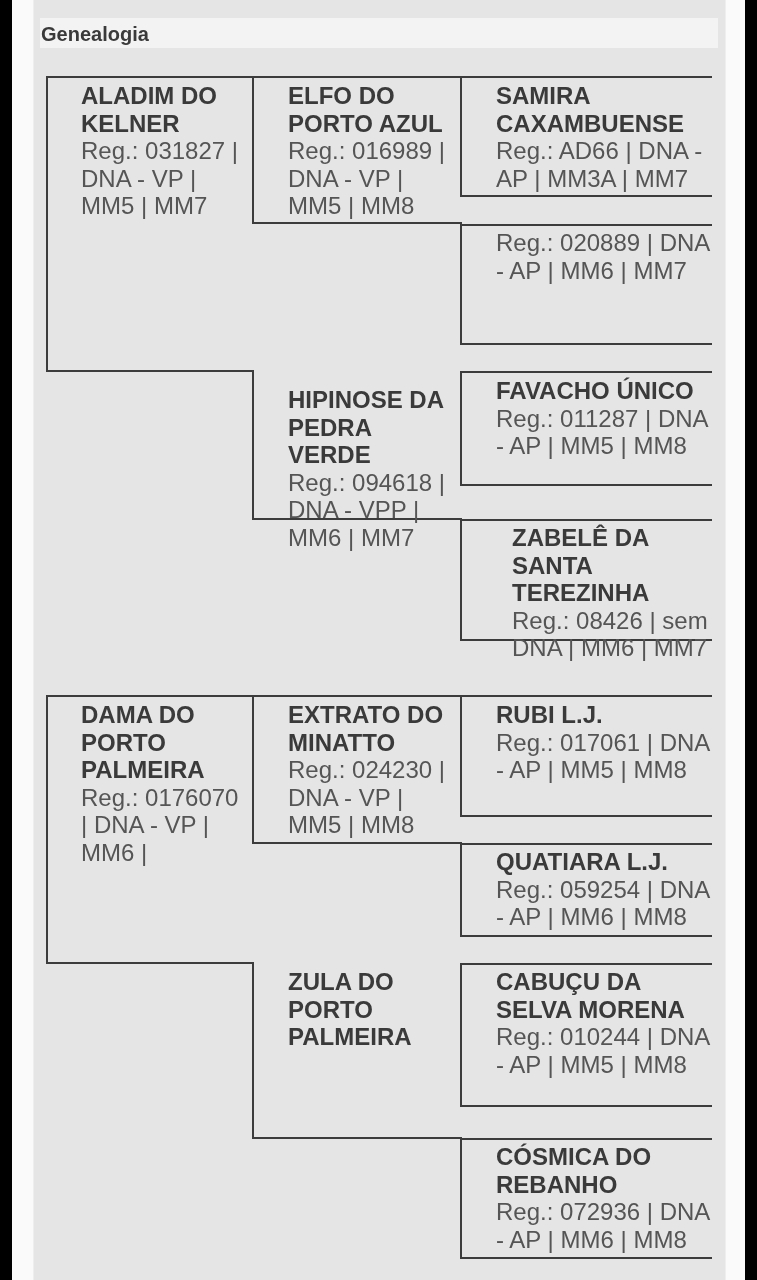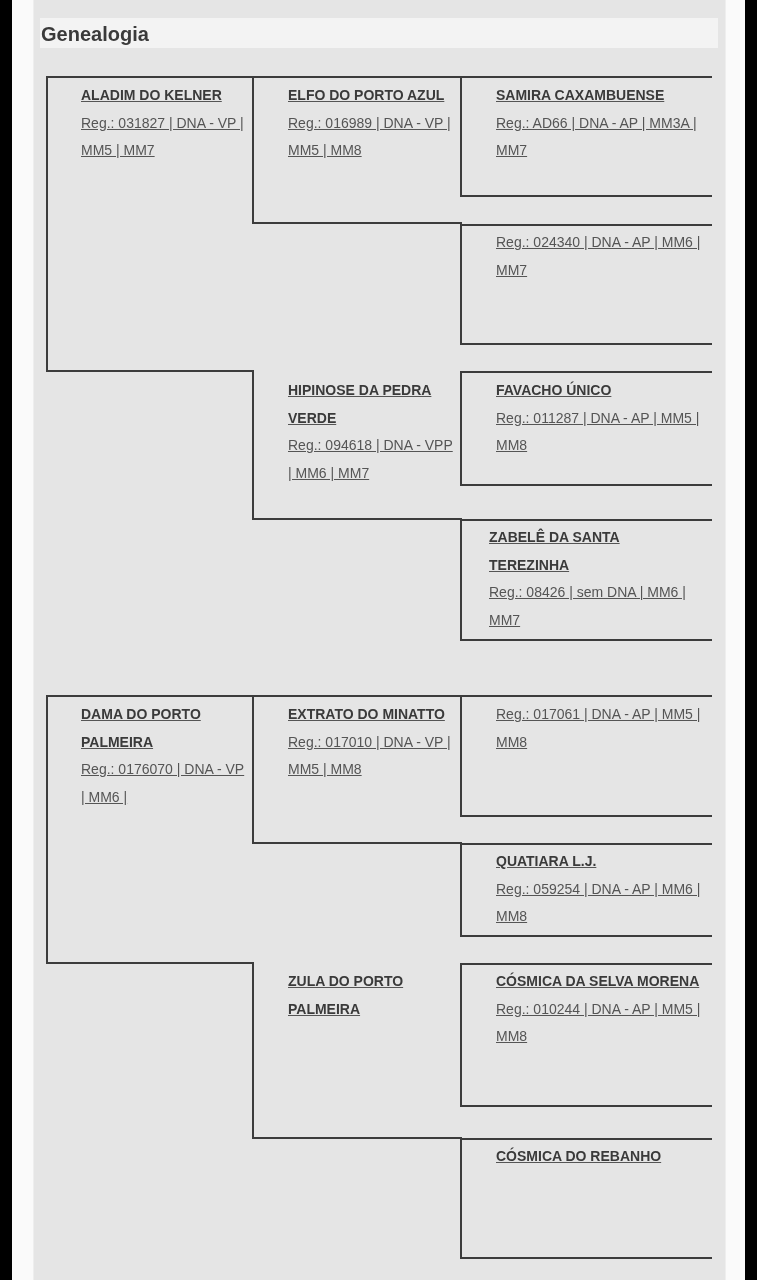--- a/index.html
+++ b/index.html
@@ -10,21 +10,21 @@
     background: #e5e5e5;
   }
   .inner-left { position: absolute; left: 0; top: 0; width: 22px; height: 1280px; background: #fafafa; border-right: 1px solid #eee; }
   .inner-right { position: absolute; right: 0; top: 0; width: 20px; height: 1280px; background: #fafafa; border-left: 1px solid #eee; }
   .section-title {
     position: absolute; left: 28px; top: 18px; width: 678px; height: 30px;
     background: #f3f3f3; font-size: 20px; font-weight: bold; color: #3a3a3a;
     padding: 2px 0 0 1px; line-height: 28px;
   }
   .cell {
-    position: absolute; font-size: 14px; line-height: 27.5px; color: #555; text-decoration: underline;
+    position: absolute; font-size: 24px; line-height: 27.5px; color: #555;
   }
   .cell .nm { font-weight: bold; color: #3a3a3a; display: block; }
   .cell .rg { display: block; }
   .box { position: absolute; border-color: #3c3c3c; border-style: solid; border-width: 0; }
 </style>
 </head>
 <body>
 
 <div class="page">
   <div class="inner-left"></div>
@@ -44,66 +44,68 @@
   <div class="box" style="left:448px; top:519px; width:252px; height:122px; border-top-width:2px; border-left-width:2px; border-bottom-width:2px;"></div>
 
   <div class="cell" style="left:69px; top:82px; width:170px;">
     <span class="nm">ALADIM DO KELNER</span>
     <span class="rg">Reg.: 031827 | DNA - VP | MM5 | MM7</span>
   </div>
   <div class="cell" style="left:276px; top:82px; width:172px;">
     <span class="nm">ELFO DO PORTO AZUL</span>
     <span class="rg">Reg.: 016989 | DNA - VP | MM5 | MM8</span>
   </div>
-  <div class="cell" style="left:276px; top:377px; width:165px;">
+  <div class="cell" style="left:276px; top:386px; width:165px;">
     <span class="nm">HIPINOSE DA PEDRA VERDE</span>
     <span class="rg">Reg.: 094618 | DNA - VPP | MM6 | MM7</span>
   </div>
   <div class="cell" style="left:484px; top:82px; width:214px;">
     <span class="nm">SAMIRA CAXAMBUENSE</span>
     <span class="rg">Reg.: AD66 | DNA - AP | MM3A | MM7</span>
   </div>
   <div class="cell" style="left:484px; top:229px; width:214px;">
-    <span class="rg">Reg.: 024340 | DNA - AP | MM6 | MM7</span>
+    <span class="rg">Reg.: 020889 | DNA - AP | MM6 | MM7</span>
   </div>
   <div class="cell" style="left:484px; top:377px; width:214px;">
     <span class="nm">FAVACHO ÚNICO</span>
     <span class="rg">Reg.: 011287 | DNA - AP | MM5 | MM8</span>
   </div>
-  <div class="cell" style="left:477px; top:524px; width:214px;">
+  <div class="cell" style="left:500px; top:524px; width:214px;">
     <span class="nm">ZABELÊ DA SANTA TEREZINHA</span>
     <span class="rg">Reg.: 08426 | sem DNA | MM6 | MM7</span>
   </div>
 
   <div class="box" style="left:34px; top:695px; width:208px; height:269px; border-top-width:2px; border-left-width:2px; border-bottom-width:2px;"></div>
   <div class="box" style="left:240px; top:695px; width:210px; height:149px; border-top-width:2px; border-left-width:2px; border-bottom-width:2px;"></div>
   <div class="box" style="left:240px; top:963px; width:210px; height:176px; border-left-width:2px; border-bottom-width:2px;"></div>
   <div class="box" style="left:448px; top:695px; width:252px; height:122px; border-top-width:2px; border-left-width:2px; border-bottom-width:2px;"></div>
   <div class="box" style="left:448px; top:843px; width:252px; height:94px; border-top-width:2px; border-left-width:2px; border-bottom-width:2px;"></div>
   <div class="box" style="left:448px; top:963px; width:252px; height:144px; border-top-width:2px; border-left-width:2px; border-bottom-width:2px;"></div>
   <div class="box" style="left:448px; top:1138px; width:252px; height:121px; border-top-width:2px; border-left-width:2px; border-bottom-width:2px;"></div>
 
   <div class="cell" style="left:69px; top:701px; width:170px;">
     <span class="nm">DAMA DO PORTO PALMEIRA</span>
     <span class="rg">Reg.: 0176070 | DNA - VP | MM6 |</span>
   </div>
   <div class="cell" style="left:276px; top:701px; width:172px;">
     <span class="nm">EXTRATO DO MINATTO</span>
-    <span class="rg">Reg.: 017010 | DNA - VP | MM5 | MM8</span>
+    <span class="rg">Reg.: 024230 | DNA - VP | MM5 | MM8</span>
   </div>
   <div class="cell" style="left:276px; top:968px; width:172px;">
     <span class="nm">ZULA DO PORTO PALMEIRA</span>
   </div>
   <div class="cell" style="left:484px; top:701px; width:214px;">
+    <span class="nm">RUBI L.J.</span>
     <span class="rg">Reg.: 017061 | DNA - AP | MM5 | MM8</span>
   </div>
   <div class="cell" style="left:484px; top:848px; width:214px;">
     <span class="nm">QUATIARA L.J.</span>
     <span class="rg">Reg.: 059254 | DNA - AP | MM6 | MM8</span>
   </div>
   <div class="cell" style="left:484px; top:968px; width:214px;">
-    <span class="nm">CÓSMICA DA SELVA MORENA</span>
+    <span class="nm">CABUÇU DA SELVA MORENA</span>
     <span class="rg">Reg.: 010244 | DNA - AP | MM5 | MM8</span>
   </div>
   <div class="cell" style="left:484px; top:1143px; width:214px;">
     <span class="nm">CÓSMICA DO REBANHO</span>
+    <span class="rg">Reg.: 072936 | DNA - AP | MM6 | MM8</span>
   </div>
 </div>
 
 </body></html>

